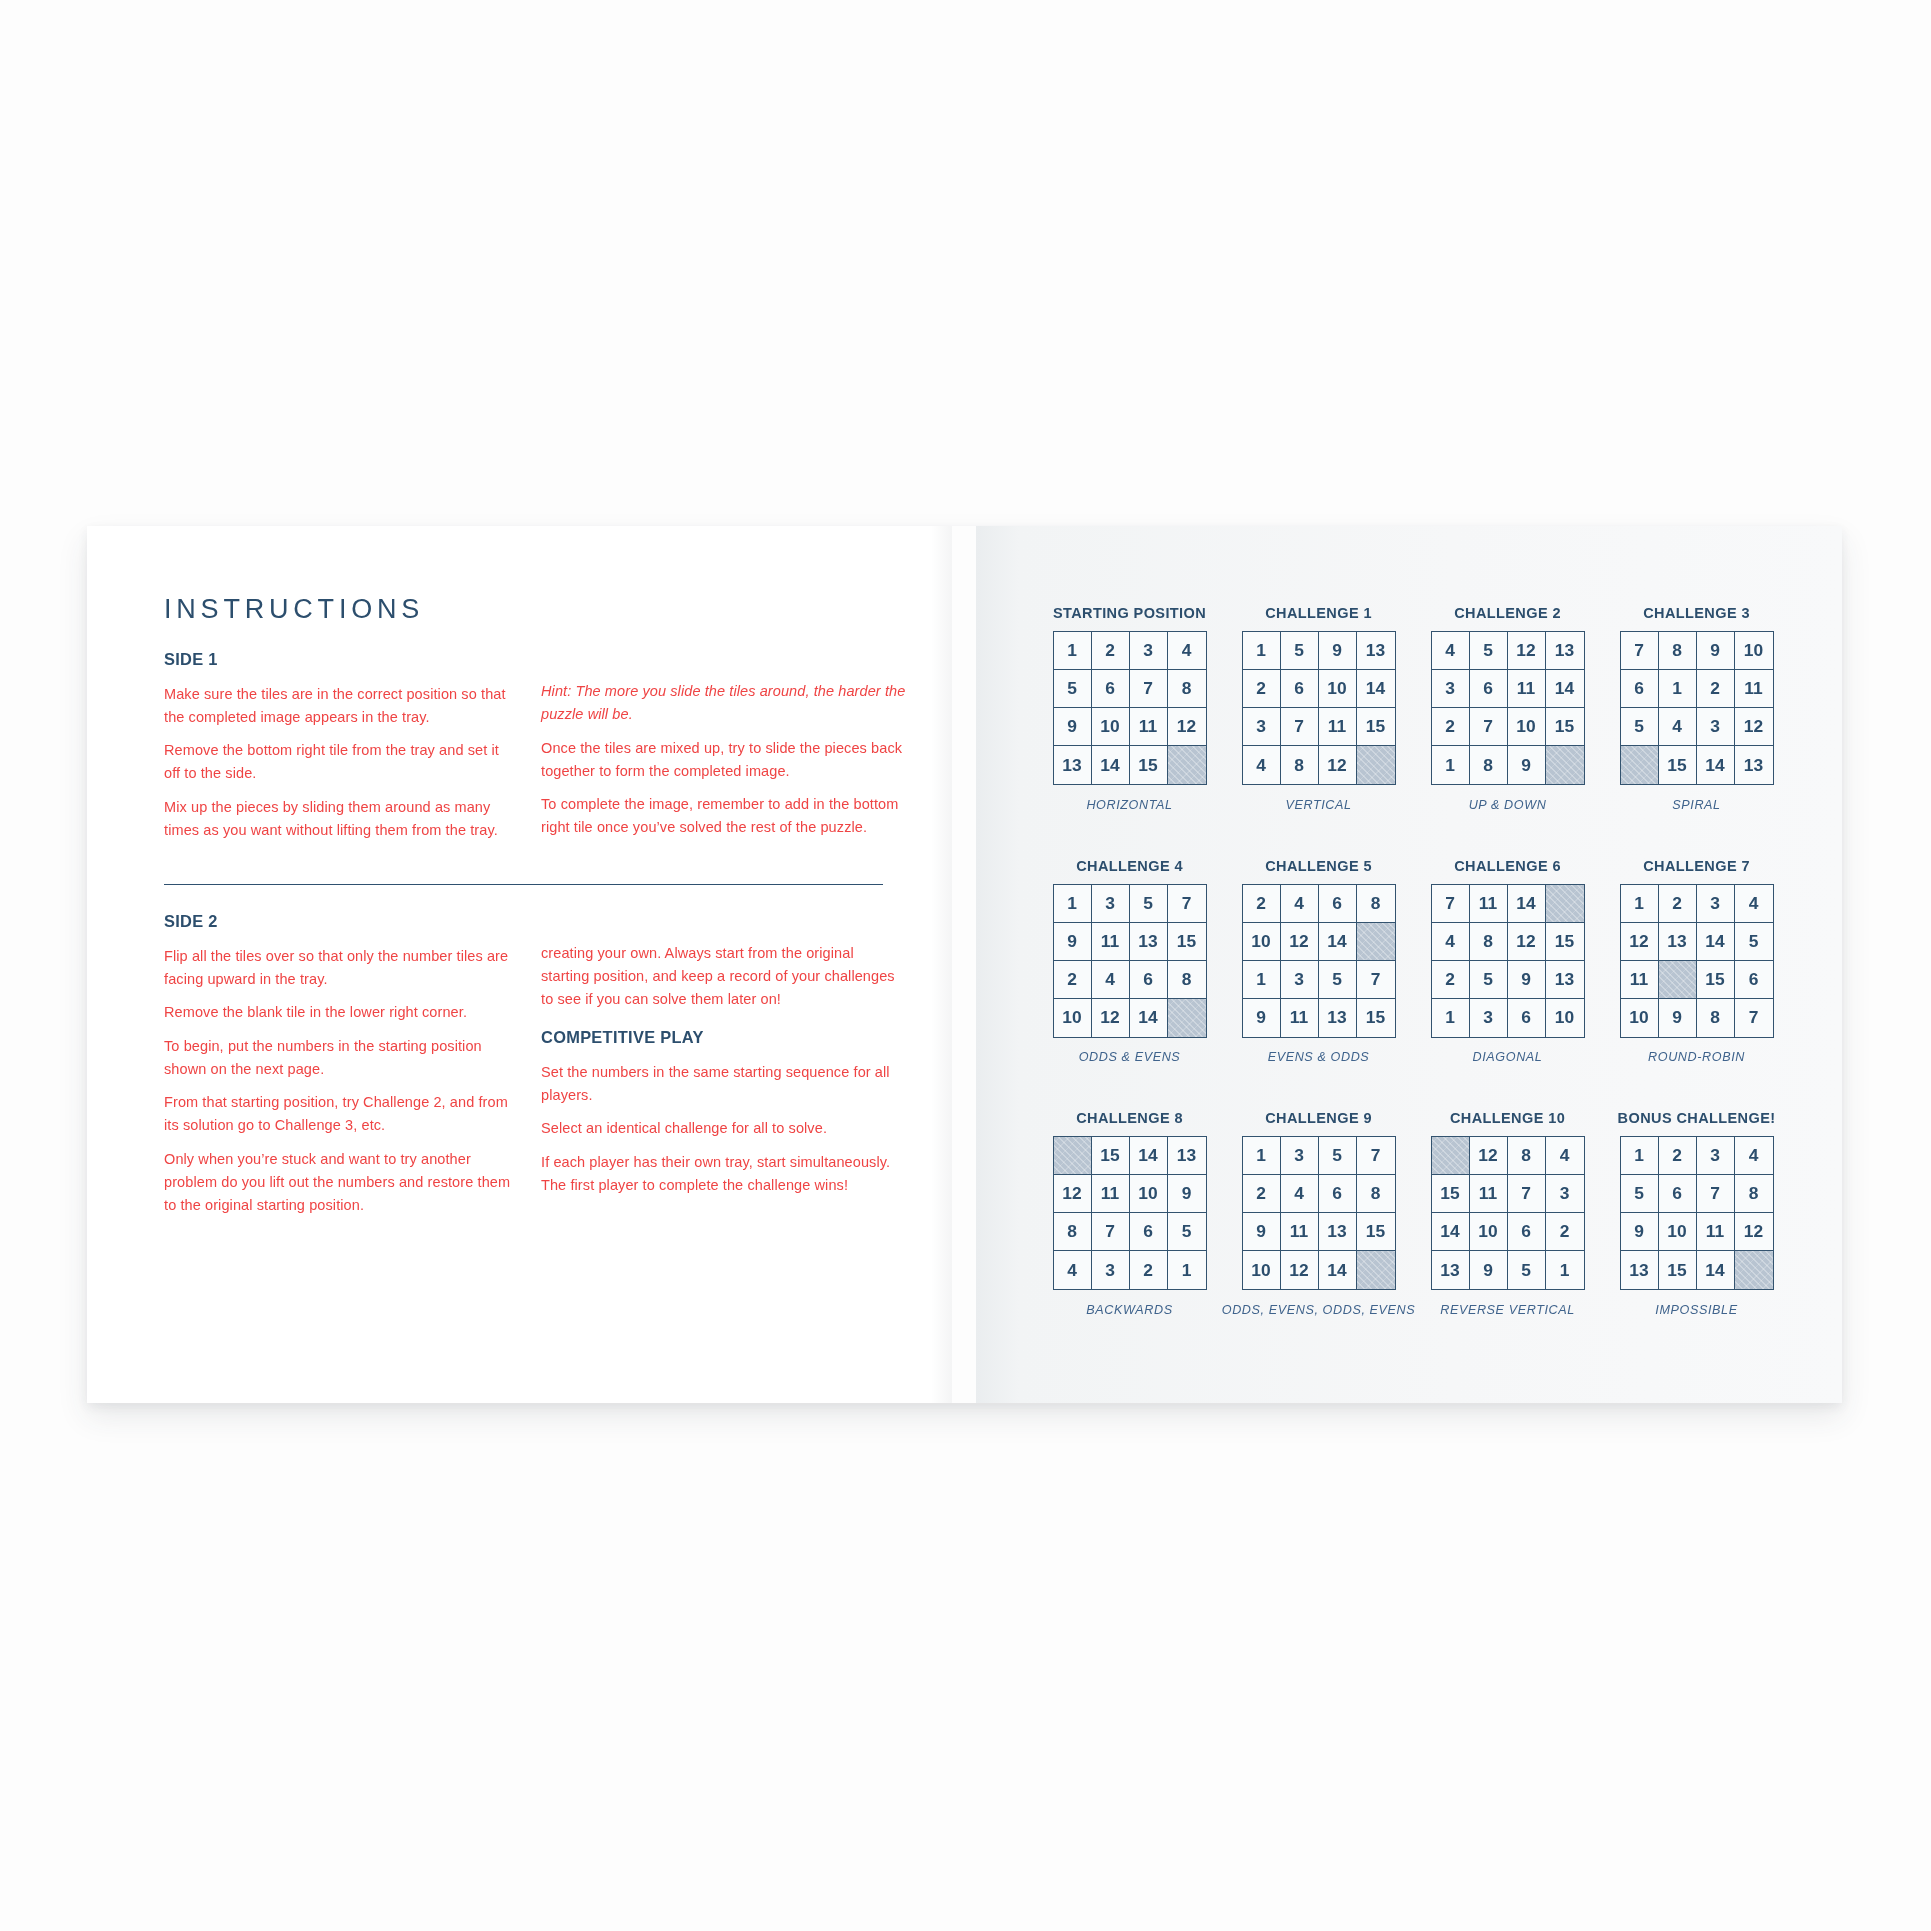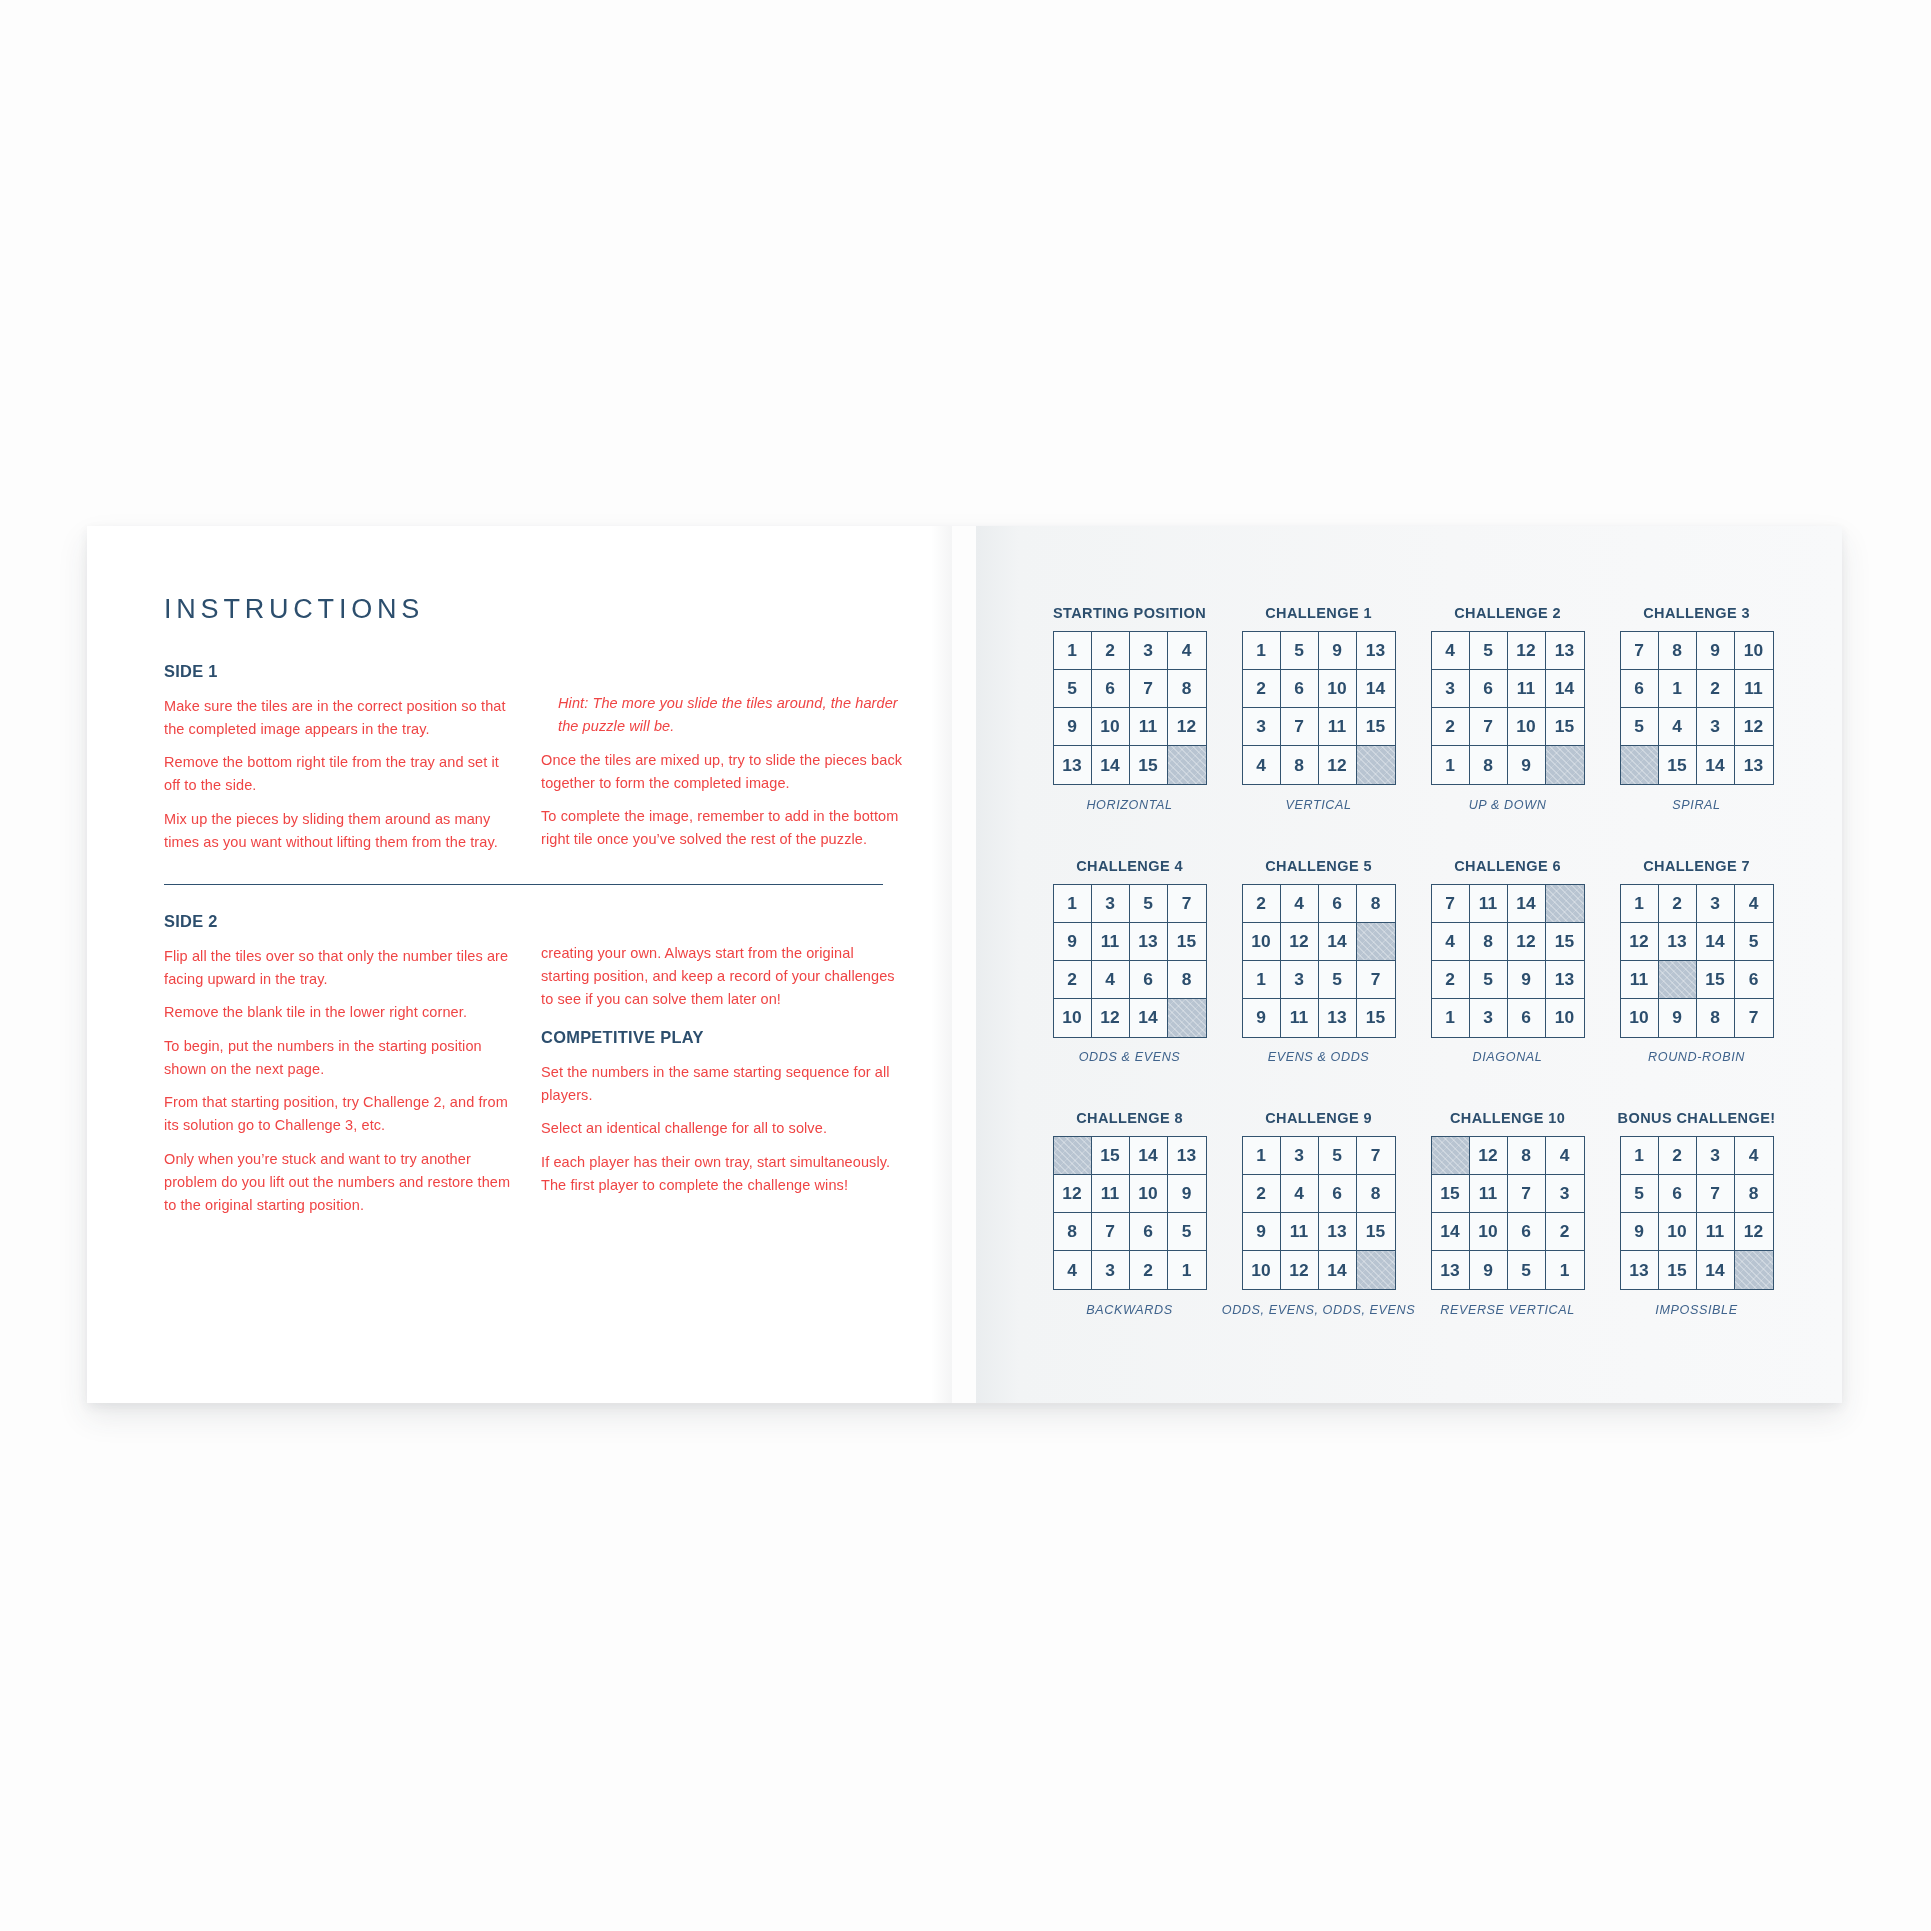--- a/index.html
+++ b/index.html
@@ -29,35 +29,35 @@
     background:linear-gradient(90deg, #eaedef 0%, #f2f4f5 5%, #f6f7f8 55%, #f8f9fa 100%);
   }
 
   
   .lp-title {
     position:absolute; left:77px; top:68px;
     font-size:27px; font-weight:500; letter-spacing:4.8px;
     color:#2c4e6d;
   }
   .columns { position:absolute; left:77px; display:flex; align-items:flex-start; }
-  .side1 { top:136px; }
+  .side1 { top:124px; }
   .side2 { top:386px; }
   .col1 { width:348px; }
   .col2 { width:365px; margin-left:29px; }
   .pad-top { padding-top:30px; }
   .subhead {
     font-size:16.4px; font-weight:700; letter-spacing:0.3px;
     color:#2c4e6d; margin-bottom:13.5px;
   }
   .subhead.competitive { margin-top:17.4px; }
   p.body {
     font-size:14.5px; line-height:23px; letter-spacing:0.1px;
     color:#ef4444; margin-bottom:10.6px;
   }
-  p.body.hint { font-style:italic;margin-left:17px; }
+  p.body.hint { font-style:italic; }
   .divider {
     position:absolute; left:77px; top:358px;
     width:719px; height:1px; background:#2f5170;
   }
 
   
   .puzzles {
     position:absolute; left:75px; top:79px;
     display:grid;
     grid-template-columns:repeat(4, 158px);

